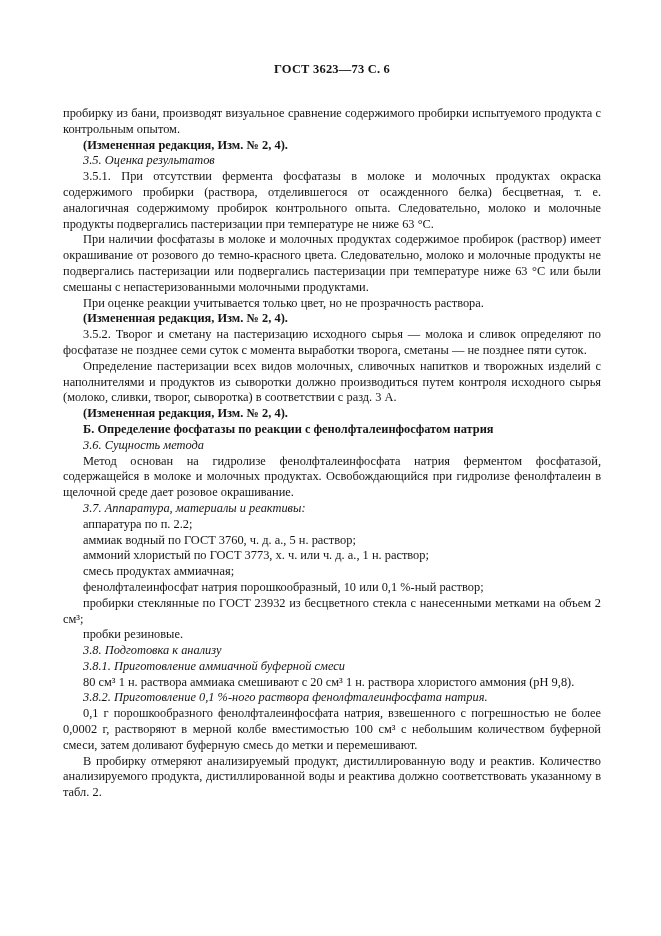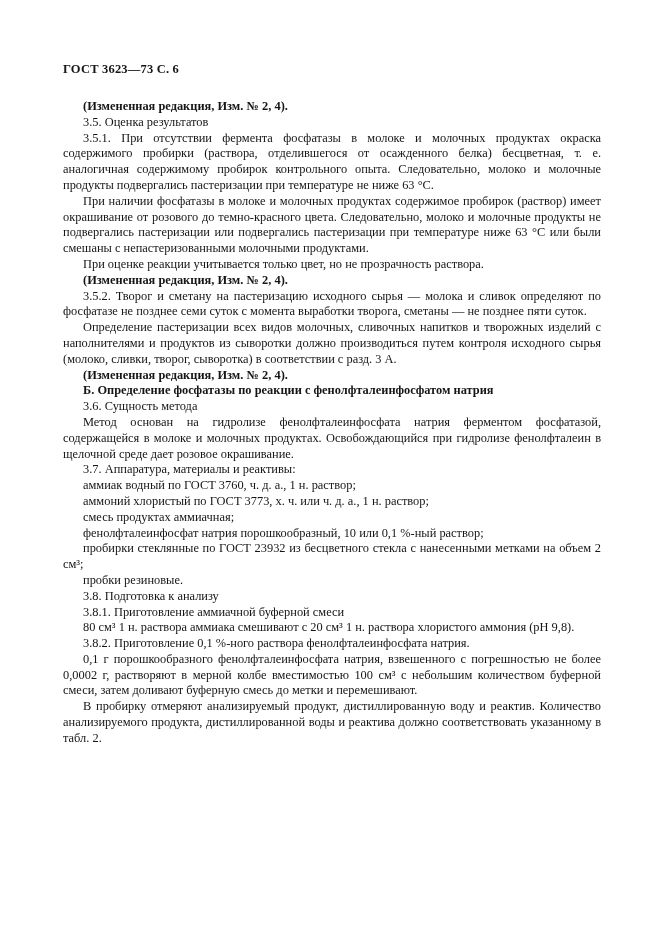--- a/index.html
+++ b/index.html
@@ -7,61 +7,63 @@
   .page {
     box-sizing: border-box;
     width: 661px;
     height: 936px;
     background: #ffffff;
     padding: 62px 60px 30px 63px;
     font-family: "Liberation Serif", "DejaVu Serif", serif;
     color: #151515;
   }
   .header {
-    text-align: left;
+    text-align: center;
     font-weight: bold;
     font-size: 12.5px;
     line-height: 14px;
-    margin-bottom: 23px;
+    margin-bottom: 30px;
     letter-spacing: 0.2px;
   }
   .body-text {
     font-size: 12.4px;
     line-height: 15.8px;
   }
   p.para {
     margin: 0;
     text-align: justify;
     text-indent: 20px;
   }
   p.noindent { text-indent: 0; }
   p.note { font-weight: bold; }
-  p.heading { }
+  p.heading { font-style: italic; }
   p.heading-bold { font-weight: bold; }
 </style>
 </head>
 <body>
 
 <div class="page">
   <div class="header">ГОСТ 3623—73 С. 6</div>
   <div class="body-text" id="doc-body">
+      <p class="para body noindent">пробирку из бани, производят визуальное сравнение содержимого пробирки испытуемого продукта с контрольным опытом.</p>
       <p class="para note">(Измененная редакция, Изм. № 2, 4).</p>
       <p class="para heading">3.5. Оценка результатов</p>
       <p class="para body">3.5.1. При отсутствии фермента фосфатазы в молоке и молочных продуктах окраска содержимого пробирки (раствора, отделившегося от осажденного белка) бесцветная, т. е. аналогичная содержимому пробирок контрольного опыта. Следовательно, молоко и молочные продукты подвергались пастеризации при температуре не ниже 63 °С.</p>
       <p class="para body">При наличии фосфатазы в молоке и молочных продуктах содержимое пробирок (раствор) имеет окрашивание от розового до темно-красного цвета. Следовательно, молоко и молочные продукты не подвергались пастеризации или подвергались пастеризации при температуре ниже 63 °С или были смешаны с непастеризованными молочными продуктами.</p>
       <p class="para body">При оценке реакции учитывается только цвет, но не прозрачность раствора.</p>
       <p class="para note">(Измененная редакция, Изм. № 2, 4).</p>
       <p class="para body">3.5.2. Творог и сметану на пастеризацию исходного сырья — молока и сливок определяют по фосфатазе не позднее семи суток с момента выработки творога, сметаны — не позднее пяти суток.</p>
       <p class="para body">Определение пастеризации всех видов молочных, сливочных напитков и творожных изделий с наполнителями и продуктов из сыворотки должно производиться путем контроля исходного сырья (молоко, сливки, творог, сыворотка) в соответствии с разд. 3 А.</p>
       <p class="para note">(Измененная редакция, Изм. № 2, 4).</p>
       <p class="para heading-bold">Б. Определение фосфатазы по реакции с фенолфталеинфосфатом натрия</p>
       <p class="para heading">3.6. Сущность метода</p>
       <p class="para body">Метод основан на гидролизе фенолфталеинфосфата натрия ферментом фосфатазой, содержащейся в молоке и молочных продуктах. Освобождающийся при гидролизе фенолфталеин в щелочной среде дает розовое окрашивание.</p>
       <p class="para heading">3.7. Аппаратура, материалы и реактивы:</p>
-      <p class="para body">аммиак водный по ГОСТ 3760, ч. д. а., 1 н. раствор;</p>
+      <p class="para body">аппаратура по п. 2.2;</p>
+      <p class="para body">аммиак водный по ГОСТ 3760, ч. д. а., 5 н. раствор;</p>
       <p class="para body">аммоний хлористый по ГОСТ 3773, х. ч. или ч. д. а., 1 н. раствор;</p>
       <p class="para body">смесь продуктах аммиачная;</p>
       <p class="para body">фенолфталеинфосфат натрия порошкообразный, 10 или 0,1 %-ный раствор;</p>
       <p class="para body">пробирки стеклянные по ГОСТ 23932 из бесцветного стекла с нанесенными метками на объем 2 см³;</p>
       <p class="para body">пробки резиновые.</p>
       <p class="para heading">3.8. Подготовка к анализу</p>
       <p class="para heading">3.8.1. Приготовление аммиачной буферной смеси</p>
       <p class="para body">80 см³ 1 н. раствора аммиака смешивают с 20 см³ 1 н. раствора хлористого аммония (рН 9,8).</p>
       <p class="para heading">3.8.2. Приготовление 0,1 %-ного раствора фенолфталеинфосфата натрия.</p>
       <p class="para body">0,1 г порошкообразного фенолфталеинфосфата натрия, взвешенного с погрешностью не более 0,0002 г, растворяют в мерной колбе вместимостью 100 см³ с небольшим количеством буферной смеси, затем доливают буферную смесь до метки и перемешивают.</p>

